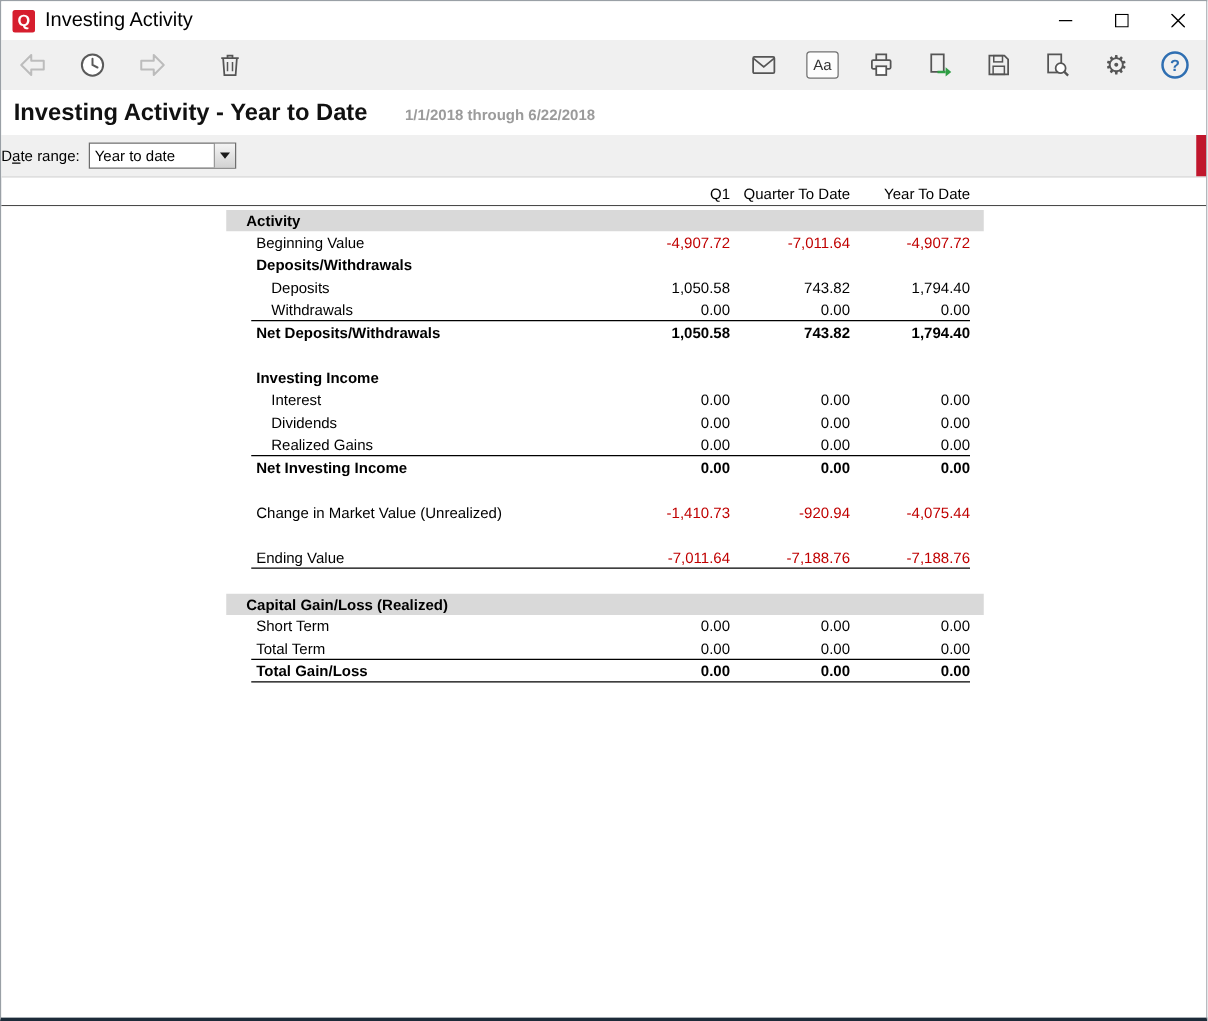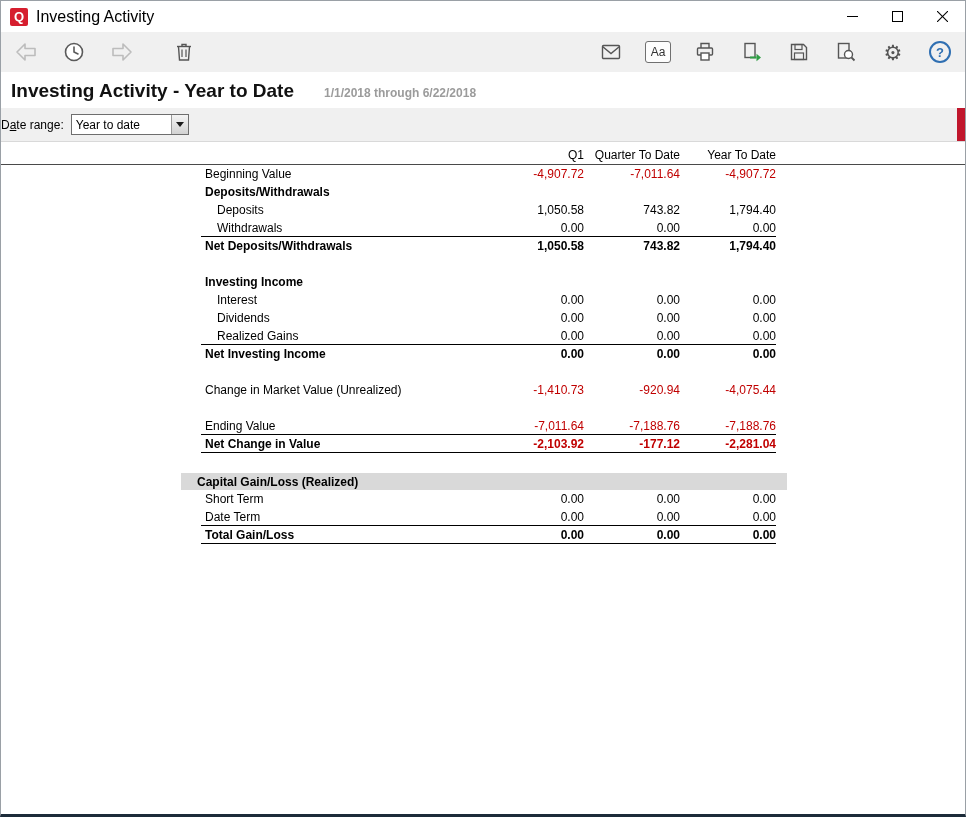--- a/index.html
+++ b/index.html
@@ -200,20 +200,21 @@
       <span class="label"></span>
     <span class="cell">Q1</span>
         <span class="cell">Quarter To Date</span>
         <span class="cell">Year To Date</span>
       </div>
   </div>
   <div class="full-divider"></div>
 
   <div class="report-body">
     <div class="table-wrap">
+        <div class="section-band">Activity</div>
         <div class="grid-row row">
           <span class="label ind1">Beginning Value</span>
           <span class="val neg">-4,907.72</span>
           <span class="val neg">-7,011.64</span>
           <span class="val neg">-4,907.72</span>
         </div>
         <div class="grid-row row bold">
           <span class="label ind1">Deposits/Withdrawals</span>
         </div>
         <div class="grid-row row">
@@ -269,35 +270,29 @@
           <span class="val neg">-920.94</span>
           <span class="val neg">-4,075.44</span>
         </div>
         <div class="spacer"></div>
         <div class="grid-row row underline">
           <span class="label ind1">Ending Value</span>
           <span class="val neg">-7,011.64</span>
           <span class="val neg">-7,188.76</span>
           <span class="val neg">-7,188.76</span>
         </div>
-        <div class="grid-row row bold bottomline">
-          <span class="label ind1">Net Change in Value</span>
-          <span class="val neg">-2,103.92</span>
-          <span class="val neg">-177.12</span>
-          <span class="val neg">-2,281.04</span>
-        </div>
         <div class="section-band gap">Capital Gain/Loss (Realized)</div>
         <div class="grid-row row">
           <span class="label ind1">Short Term</span>
           <span class="val">0.00</span>
           <span class="val">0.00</span>
           <span class="val">0.00</span>
         </div>
         <div class="grid-row row underline">
-          <span class="label ind1">Date Term</span>
+          <span class="label ind1">Total Term</span>
           <span class="val">0.00</span>
           <span class="val">0.00</span>
           <span class="val">0.00</span>
         </div>
         <div class="grid-row row bold bottomline">
           <span class="label ind1">Total Gain/Loss</span>
           <span class="val">0.00</span>
           <span class="val">0.00</span>
           <span class="val">0.00</span>
         </div>

